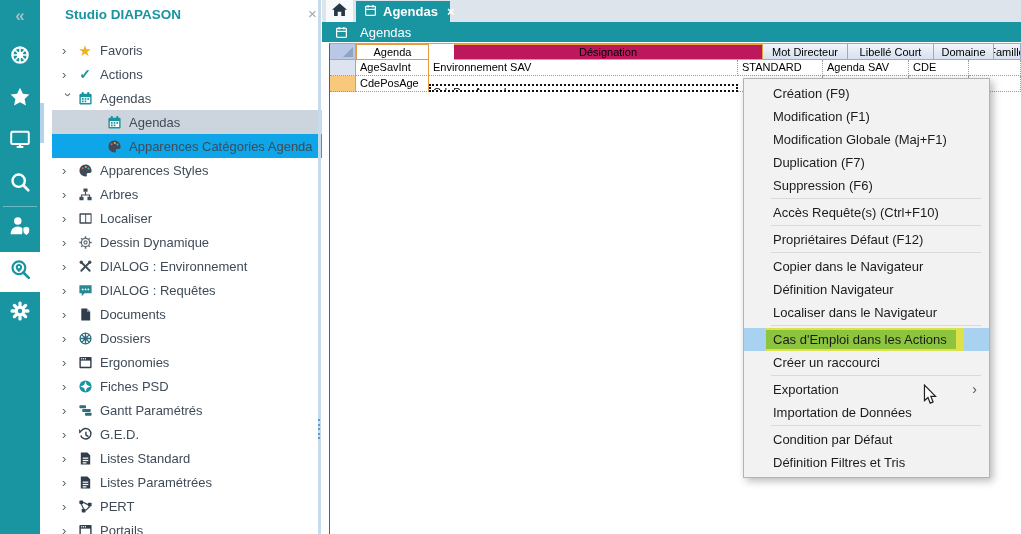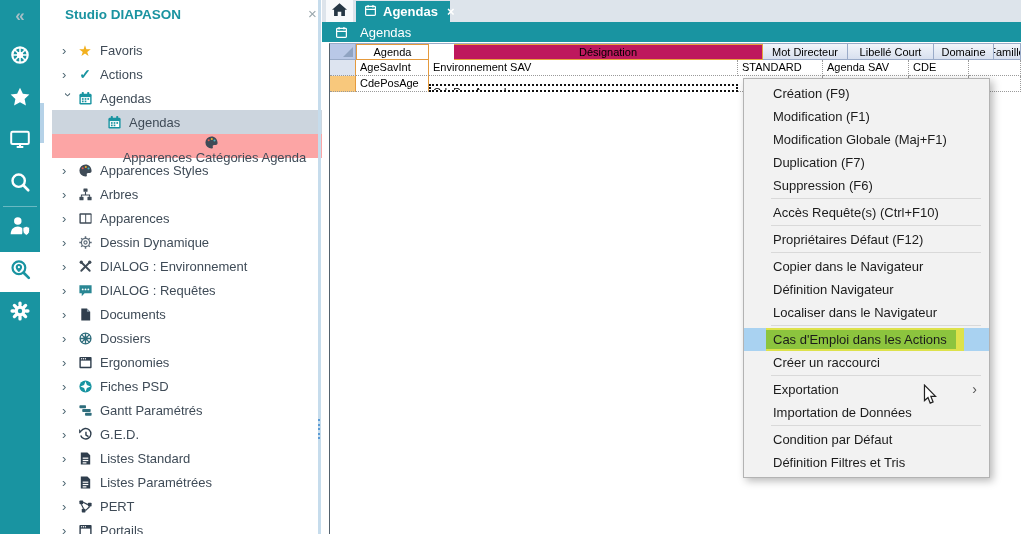--- a/index.html
+++ b/index.html
@@ -13,21 +13,21 @@
   .rail-sep{position:absolute;left:3px;right:3px;top:206px;height:1px;background:rgba(255,255,255,.35);}
   .nav-scroll-thumb{position:absolute;left:40px;top:103px;width:4px;height:40px;background:#b5d2e8;z-index:5;}
   
   .nav{position:absolute;left:52px;top:0;width:282px;height:396px;background:#fff;}
   .nav-title{position:absolute;left:13px;top:7px;font-size:13.5px;font-weight:bold;color:#1a93a0;white-space:nowrap;}
   .nav-close{position:absolute;left:256px;top:5px;font-size:15px;color:#9aa7ad;cursor:pointer;}
   .tree{position:absolute;left:0;top:38px;width:271px;}
   .trow{display:flex;align-items:center;height:24px;padding-left:10px;box-sizing:border-box;
         color:#3f4b57;font-size:13px;white-space:nowrap;cursor:pointer;}
   .trow.sel{background:#ccd5de;}
-  .trow.hov{background:#fca5a5;flex-direction:column;}
+  .trow.hov{background:#0ea5e9;}
   .trow.lvl1{padding-left:54px;}
   .chev{width:15px;font-size:13px;color:#4d6672;flex:0 0 15px;}
   .chev.open{transform:rotate(90deg);transform-origin:40% 50%;}
   .ticon{width:16px;height:16px;flex:0 0 16px;margin-right:7px;display:inline-flex;align-items:center;justify-content:center;}
   .ticon svg{display:block;}
   .glyph-star{color:#f2b01e;font-size:15px;line-height:1;}
   .glyph-check{color:#1994a1;font-size:14px;font-weight:bold;line-height:1;}
   
   .splitter{position:absolute;left:318px;top:0;width:3px;height:534px;background:#c6dcec;cursor:col-resize;}
   .splitter::after{content:"";position:absolute;left:0;top:419px;width:2px;height:22px;
@@ -239,21 +239,21 @@
         </div>
       <div class="trow">
           <span class="chev">›</span>
           <span class="ticon">
             <svg width="15" height="15" viewBox="0 0 16 16">
               <rect x="1.5" y="2.5" width="13" height="11" rx="1" fill="#3f4b57"></rect>
               <rect x="3" y="4" width="4.7" height="8" fill="#fff"></rect>
               <rect x="8.7" y="4" width="4.7" height="8" fill="#fff"></rect>
             </svg>
           </span>
-          <span>Apparences</span>
+          <span>Localiser</span>
         </div>
       <div class="trow">
           <span class="chev">›</span>
           <span class="ticon">
             <svg width="15" height="15" viewBox="0 0 16 16">
               <g stroke="#5d6b78" fill="none">
                 <circle cx="8" cy="8" r="4.4" stroke-width="1.3"></circle>
                 <circle cx="8" cy="8" r="1.7" stroke-width="1.2"></circle>
                 <path d="M8,1.4 v2 M8,12.6 v2 M1.4,8 h2 M12.6,8 h2 M3.4,3.4 l1.4,1.4 M11.2,11.2 l1.4,1.4 M12.6,3.4 l-1.4,1.4 M4.8,11.2 l-1.4,1.4" stroke-width="1.6"></path>
               </g>

